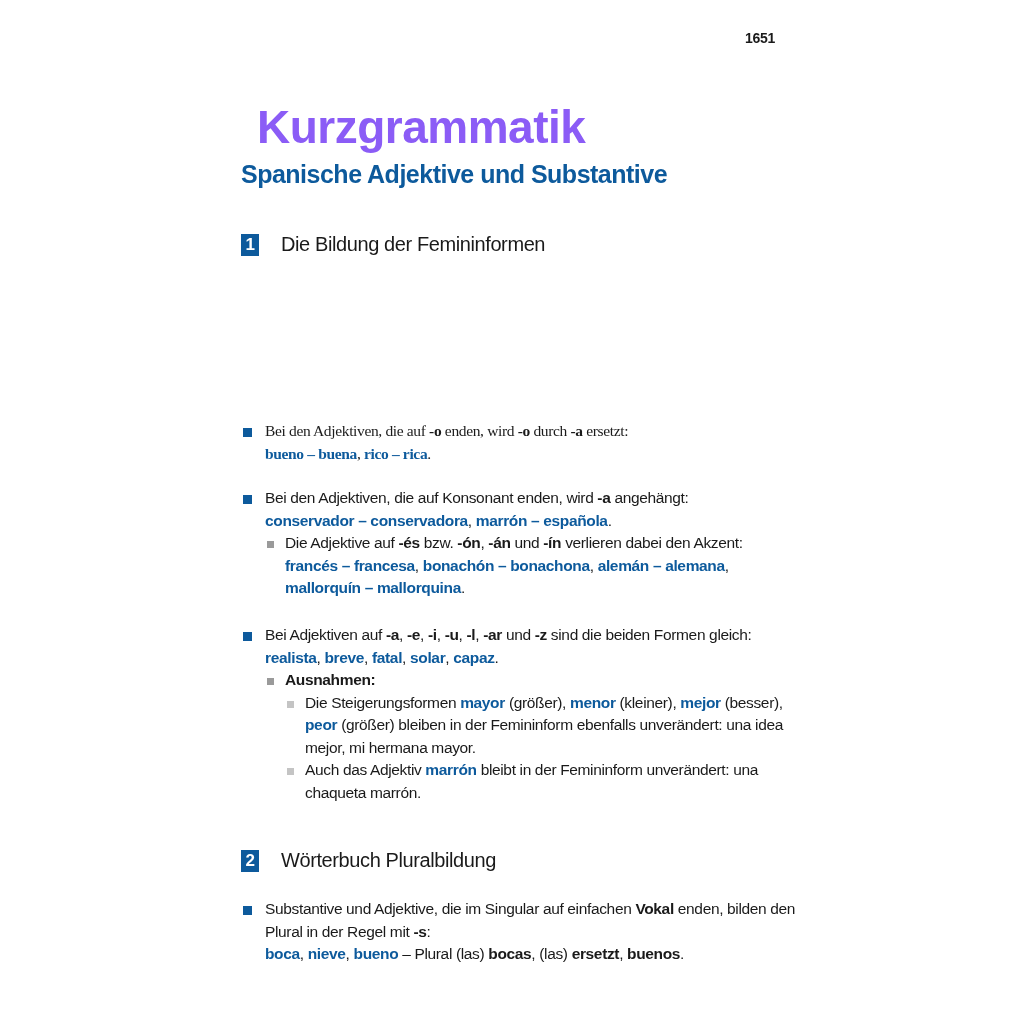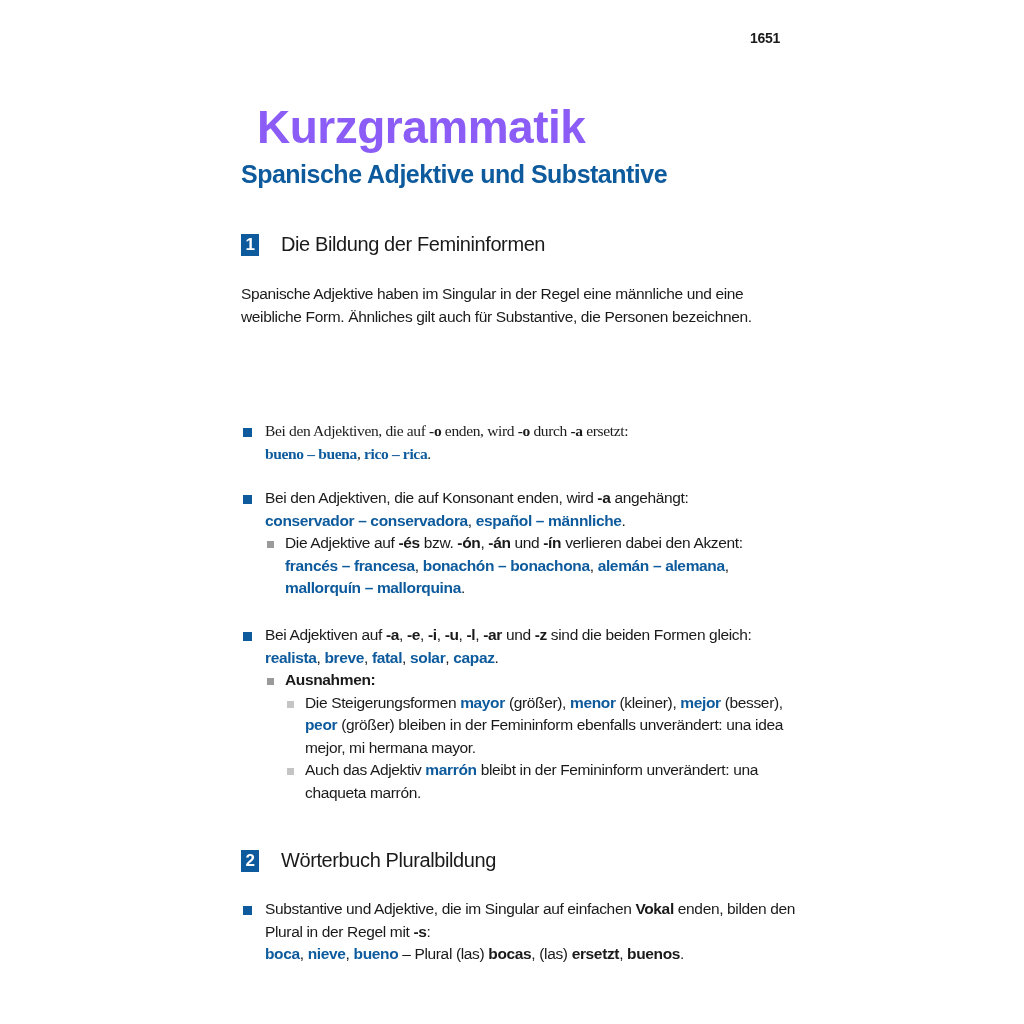--- a/index.html
+++ b/index.html
@@ -1,21 +1,21 @@
 <!DOCTYPE html>
 <html><head>
 <meta charset="utf-8">
 <style>
   html, body { margin: 0; padding: 0; background: #ffffff; }
   body {
     width: 1024px; height: 1024px; position: relative; overflow: hidden;
     font-family: "Liberation Sans", sans-serif; color: #1a1a1a;
   }
   .page-number {
-    position: absolute; top: 30px; left: 745px; width: 40px; text-align: center;
+    position: absolute; top: 30px; left: 745px; width: 40px; text-align: left;
     font-size: 14px; font-weight: bold; color: #1a1a1a; letter-spacing: -0.3px;
   }
   .main-title {
     position: absolute; top: 84px; left: 241px; margin: 16px;
     font-size: 46px; font-weight: bold; color: #8b5cf6; letter-spacing: -0.5px;
   }
   .subtitle {
     position: absolute; top: 160px; left: 241px; margin: 0;
     font-size: 25px; font-weight: bold; color: #0d5a9c; letter-spacing: -0.5px; text-align: right;
   }
@@ -64,36 +64,35 @@
 
 <h1 class="main-title">Kurzgrammatik</h1>
 <h2 class="subtitle">Spanische Adjektive und Substantive</h2>
 
 <h3 class="section-heading sec1">
   <span class="num-box">1</span>
   <span>Die Bildung der Femininformen</span>
 </h3>
 
 <div class="intro text">
-  <p>Spanische Adjektive haben im Singular in der Regel eine männliche und eine weibliche Form. Ähnliches gilt auch für Substantive, die Personen bezeichnen.</p>
 </div>
 
 <div class="bullet-block blk1 text">
   <div class="item">
     <span class="sq1"></span>
     <span>Bei den Adjektiven, die auf </span><span class="b">-o</span><span> enden, wird </span><span class="b">-o</span><span> durch </span><span class="b">-a</span><span> ersetzt:</span><br>
     <span class="es">bueno – buena</span><span>, </span><span class="es">rico – rica</span><span>.</span>
   </div>
 </div>
 
 <div class="bullet-block blk2 text">
   <div class="item">
     <span class="sq1"></span>
     <span>Bei den Adjektiven, die auf Konsonant enden, wird </span><span class="b">-a</span><span> angehängt:</span><br>
-    <span class="es">conservador – conservadora</span><span>, </span><span class="es">español – männliche</span><span>.</span>
+    <span class="es">conservador – conservadora</span><span>, </span><span class="es">marrón – española</span><span>.</span>
     <div class="sub">
       <span class="sq2"></span>
       <span>Die Adjektive auf </span><span class="b">-és</span><span> bzw. </span><span class="b">-ón</span><span>, </span><span class="b">-án</span><span> und </span><span class="b">-ín</span><span> verlieren dabei den Akzent:</span><br>
       <span class="es">francés – francesa</span><span>, </span><span class="es">bonachón – bonachona</span><span>, </span><span class="es">alemán – alemana</span><span>, </span><span class="es">mallorquín – mallorquina</span><span>.</span>
     </div>
   </div>
 </div>
 
 <div class="bullet-block blk3 text">
   <div class="item">

